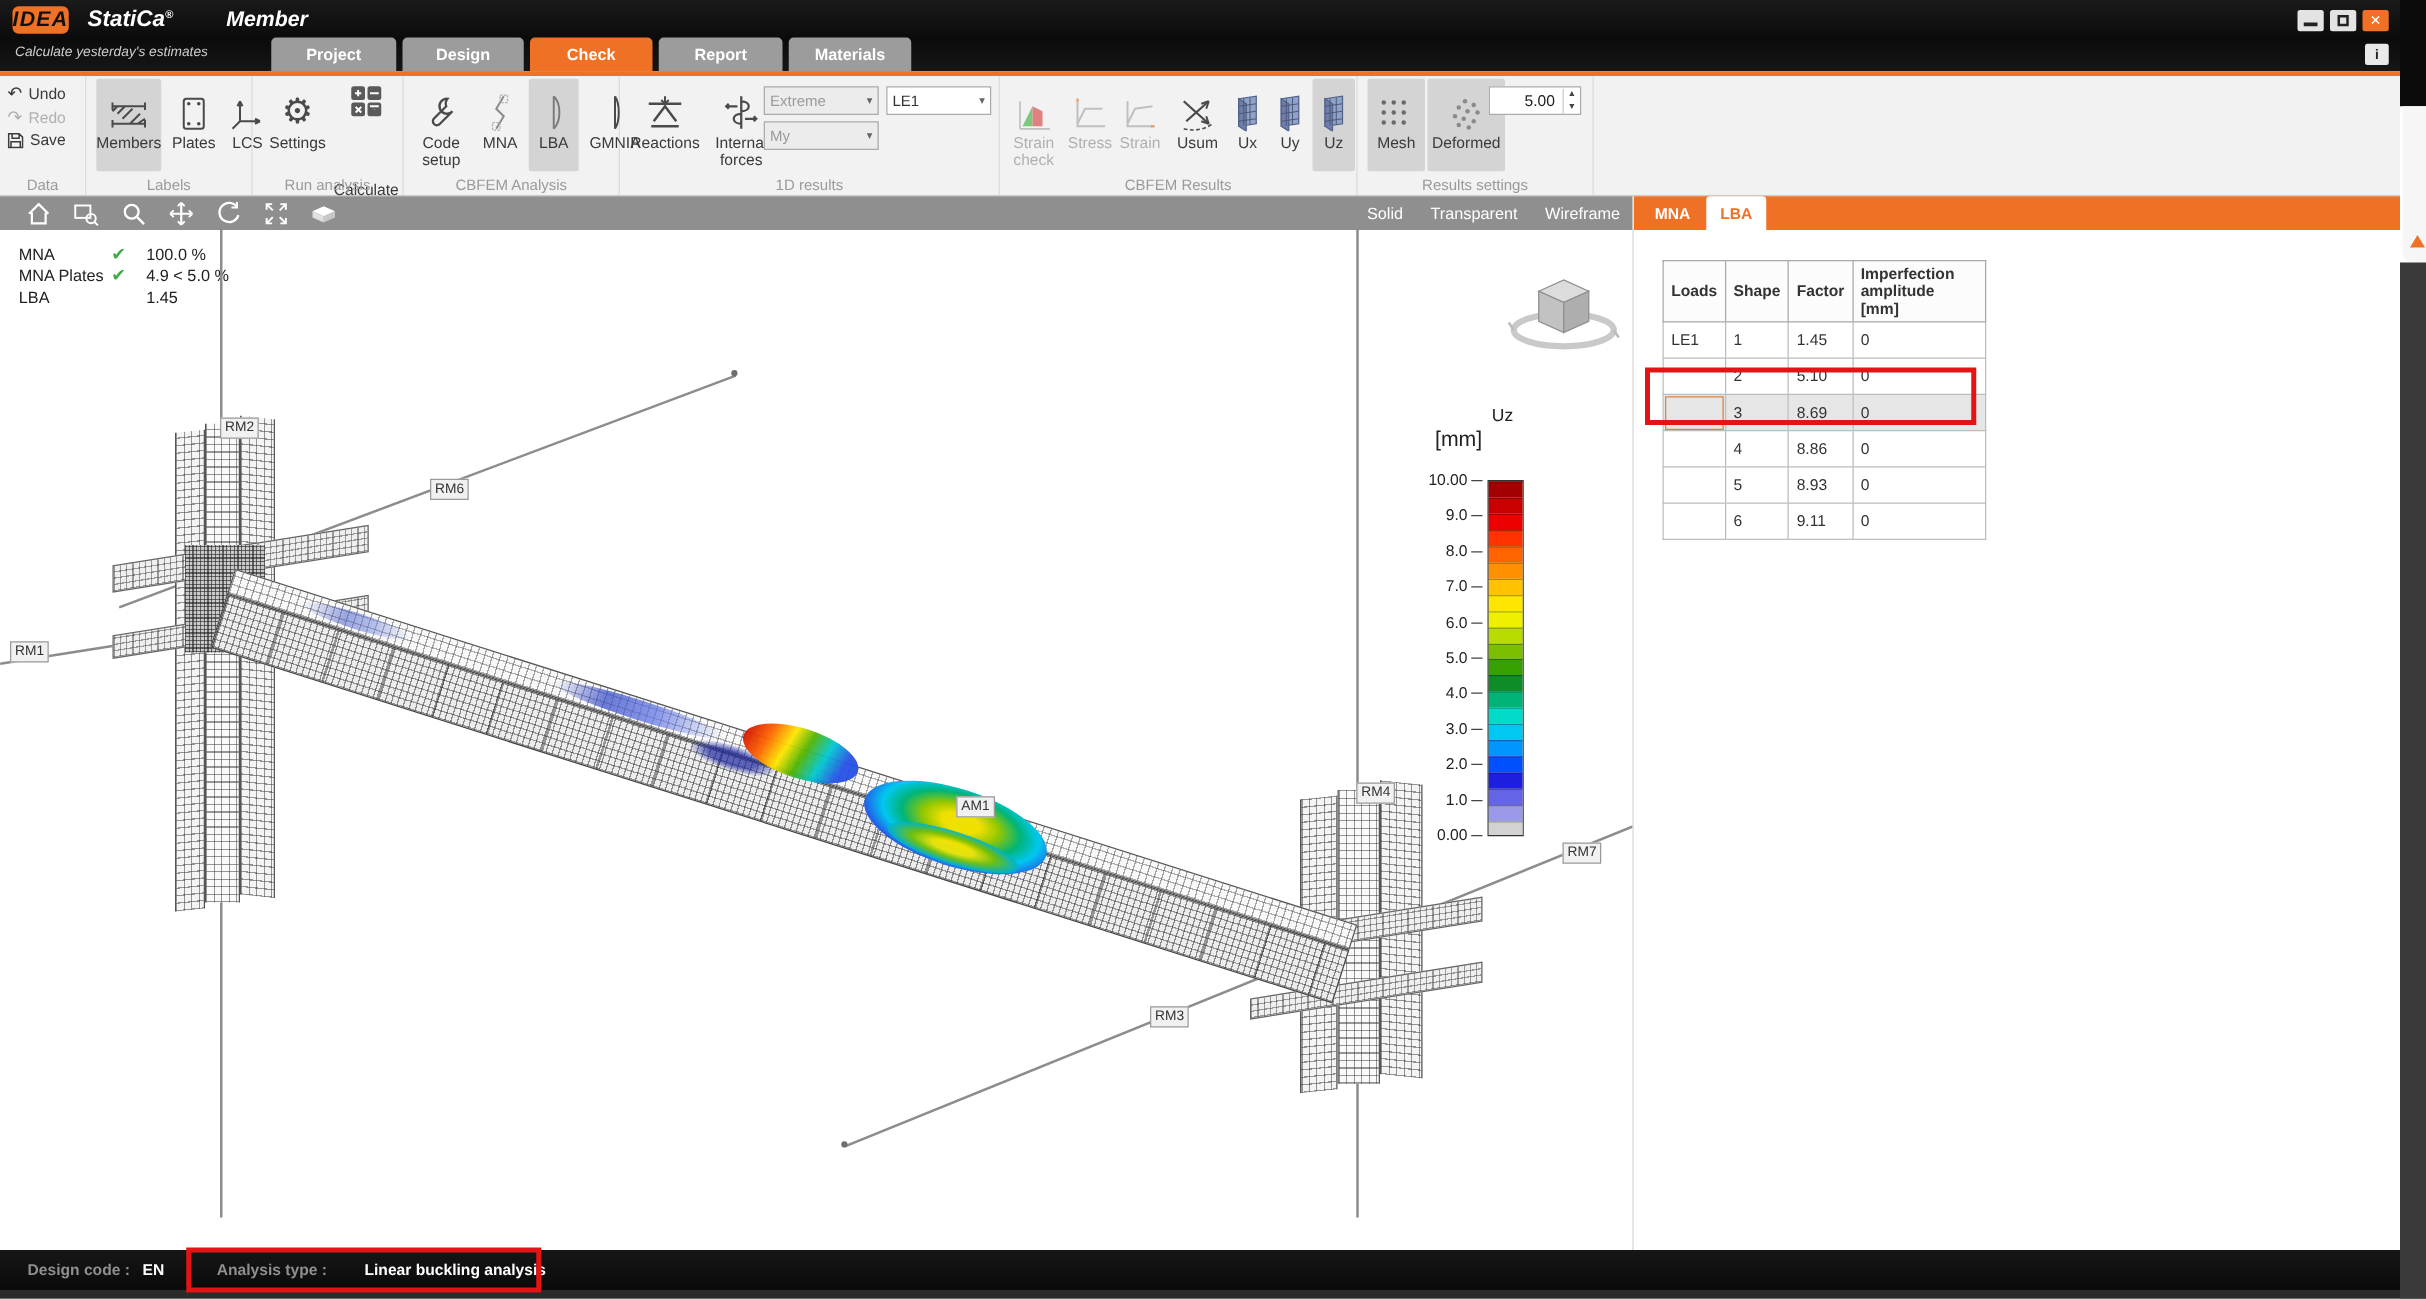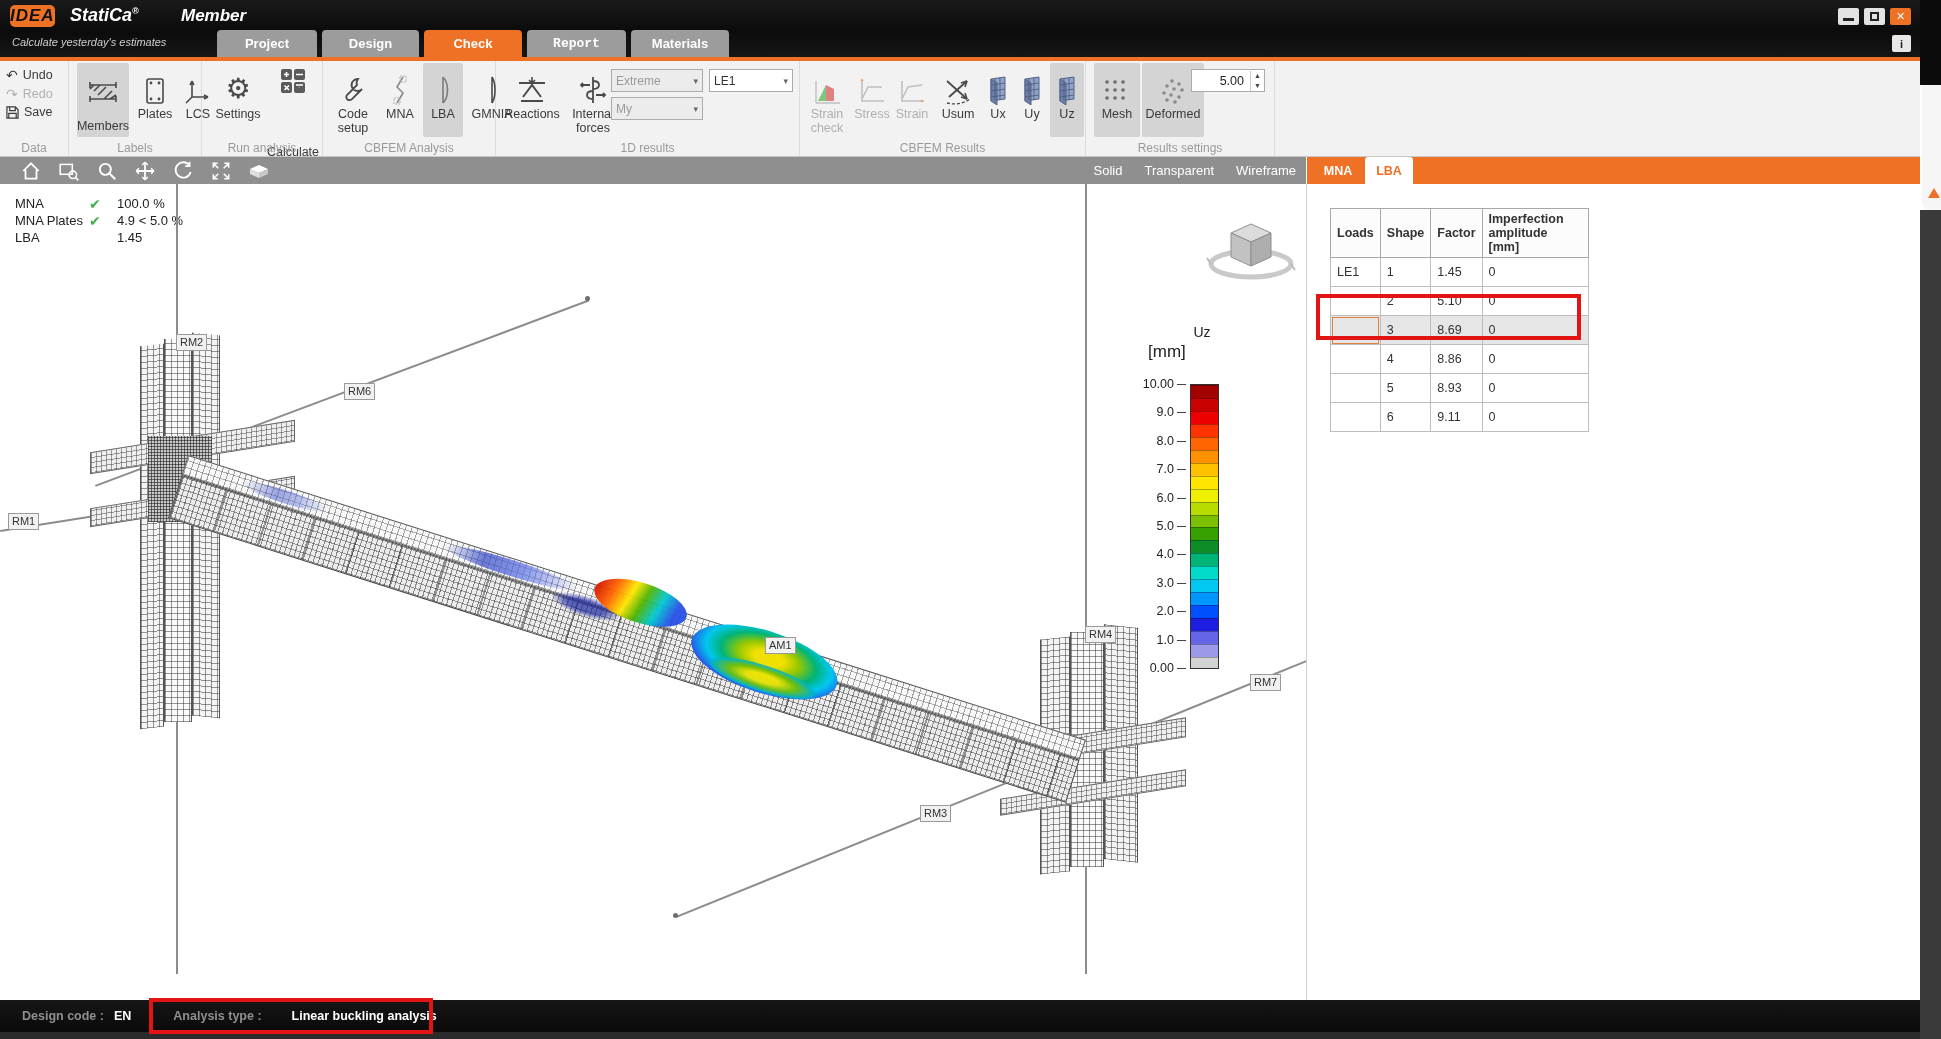--- a/index.html
+++ b/index.html
@@ -153,21 +153,21 @@
       </div>
     <div class="winbtn" style="left:1864px;">
         <div class="square"></div>
       </div>
     <div class="winbtn close" style="left:1890px;">✕</div>
     <div class="info-btn" style="left:1892px;">i</div>
 
     <div class="htab" style="left:217px; width:100px;">Project</div>
     <div class="htab" style="left:322px; width:97px;">Design</div>
     <div class="htab active" style="left:424px; width:98px;">Check</div>
-    <div class="htab" style="left:527px; width:99px;font-family:Liberation Mono, monospace;">Report</div>
+    <div class="htab" style="left:527px; width:99px;">Report</div>
     <div class="htab" style="left:631px; width:98px;">Materials</div>
   </div>
   <div class="orange-line"></div>
 
   <div class="ribbon">
 
     <div class="rgroup" style="left:0; width:69px;">
       <div class="smallbtn" style="top:6px;">
         <span style="font-family:'DejaVu Sans',sans-serif;font-size:14px;">↶</span>
         <span>Undo</span>
@@ -181,21 +181,21 @@
             <svg width="13" height="13" viewBox="0 0 14 14">
               <path d="M1 1 H10 L13 4 V13 H1 Z M4 1 V5 H10 V1 M3 8 H11 V13 H3 Z" fill="none" stroke="#3a3a3a" stroke-width="1.3"></path>
             </svg>
           </span>
         <span>Save</span>
       </div>
       <div class="rgroup-label">Data</div>
     </div>
 
     <div class="rgroup" style="left:69px; width:133px;">
-      <div class="rbtn sel" style="left:8px; width:52px;gap:12px;">
+      <div class="rbtn sel" style="left:8px; width:52px;">
         <div class="ric">
           <svg width="34" height="26" viewBox="0 0 34 26">
               <path d="M4 6 H30 M4 20 H30 M4 3 V9 M30 3 V9 M4 17 V23 M30 17 V23 M8 6 L4 10 M14 6 L8 12 M20 8 L12 16 M26 12 L18 20 M30 16 L24 20" stroke="#4a4a4a" stroke-width="1.6" fill="none"></path>
             </svg>
         </div>
         <div class="rlab">Members</div>
       </div>
       <div class="rbtn" style="left:64px; width:44px;">
         <div class="ric">
           <svg width="22" height="28" viewBox="0 0 22 28">

